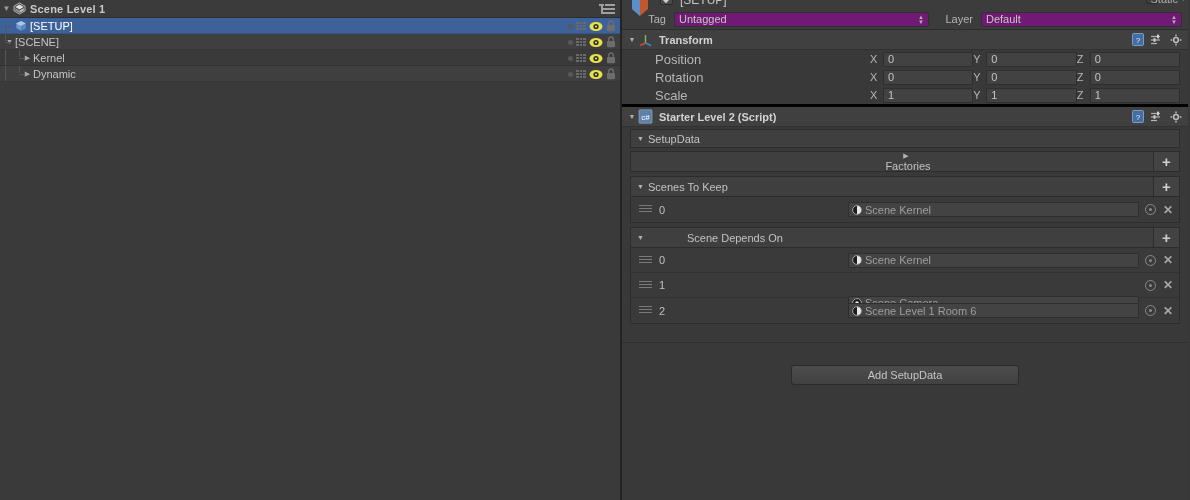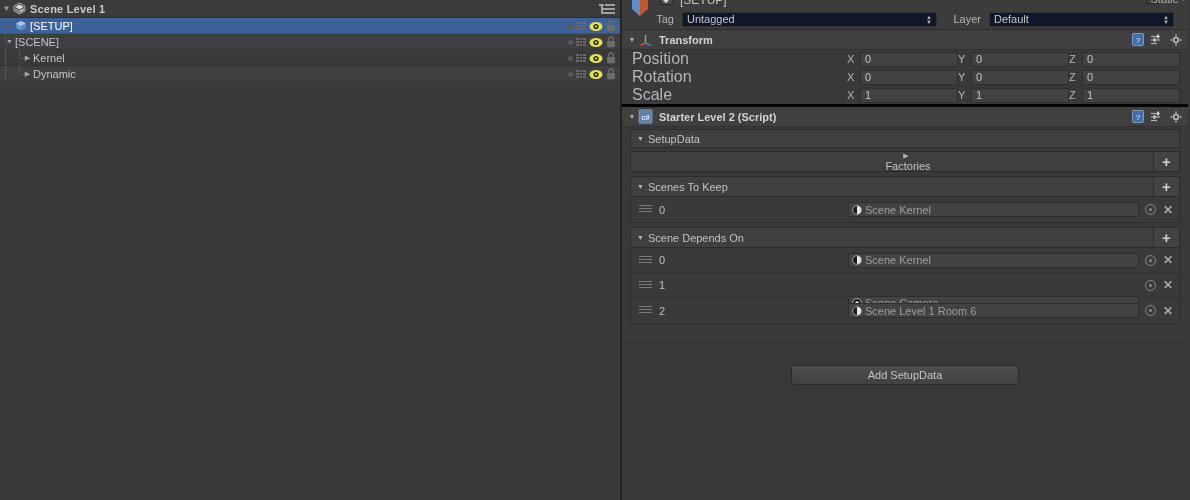--- a/index.html
+++ b/index.html
@@ -114,25 +114,25 @@
   }
   .static-box {
     position:absolute; right:30px; top:-8px;
     width:12px;height:12px;background:#3f3f3f;border:1px solid #2a2a2a;border-radius:2px;
   }
   .static-lbl { position:absolute; right:10px; top:-7px; font-size:11px; color:#b0b0b0; }
   .static-arrow { position:absolute; right:1px; top:-5px; font-size:7px; color:#9a9a9a;}
 
   .tag-row {
     position:absolute; left:0; right:0; top:11px;
-    display:flex; align-items:center; height:16px; padding:0 14px;
+    display:flex; align-items:center; height:16px; padding:0 6px;
   }
   .lbl-sm { font-size:11px; color:#b4b4b4; }
   .popup {
-    height:15px; background:#0f172a; border:1px solid #303030; border-radius:2px;
+    height:15px; background:#701a75; border:1px solid #303030; border-radius:2px;
     display:flex; align-items:center; padding:0 4px; position:relative;
     color:#c6c6c6; font-size:11px;
   }
   .popup .ud {
     position:absolute; right:4px; top:2px; font-size:6px; color:#b0b0b0; line-height:5px; text-align:center;
   }
 
   .comp {
     background:#393939; border-bottom:3px solid #000000;
     margin: 0 0 0 0;
@@ -144,21 +144,21 @@
   }
   .comp-tri { width:12px;text-align:center;font-size:7px;color:#b0b0b0; }
   .comp-ico { width:15px;height:15px;margin-right:6px; position:relative; flex:0 0 15px;}
   .comp-title { font-weight:bold; font-size:11px; color:#d2d2d2; }
   .comp-tools { position:absolute; right:6px; top:3px; display:flex; gap:7px; align-items:center;}
   .book-ico { width:12px;height:13px; position:relative; }
   .preset-ico { width:12px;height:12px; position:relative; }
   .gear-ico { width:12px;height:12px; position:relative; }
 
   .prop-row { height:18px; display:flex; align-items:center; padding-left:10px; }
-  .prop-lbl { width:215px; font-size:16px; color:#b6b6b6; }
+  .prop-lbl { width:215px; font-size:13px; color:#b6b6b6;margin-left:23px; }
   .vec { display:flex; flex:1; gap:0; padding-right:8px; }
   .vec-f { display:flex; align-items:center; flex:1; }
   .vec-f .ax { width:13px; font-size:11px; color:#b6b6b6; }
   .field {
     flex:1; height:15px; background:#424242; border:1px solid #2e2e2e;
     border-radius:1px; display:flex; align-items:center; padding:0 4px;
     font-size:11px; color:#c4c4c4;
   }
 
   .script-row { height:18px; display:flex; align-items:center; padding-left:10px; }
@@ -591,21 +591,21 @@
               </span>
               <span>Scene Kernel</span>
             </span>
             <span class="sel-dot" style="margin-left:6px;"></span>
             <span class="x-btn" style="margin-right:6px;">✕</span>
           </div>
         </div>
       </div>
 
       <div class="fold-wrap" style="margin-top:4px;">
-        <div class="fold-head" style="height:21px;">
+        <div class="fold-head" style="height:21px;gap:39px;">
           <span class="ft">▼</span>
           <span>Scene Depends On</span>
           <span class="plus-btn" style="height:19px;">+</span>
         </div>
         <div class="list-box">
 
           <div class="list-row">
             <span class="drag-h">
                 <i></i>
                 <i></i>

